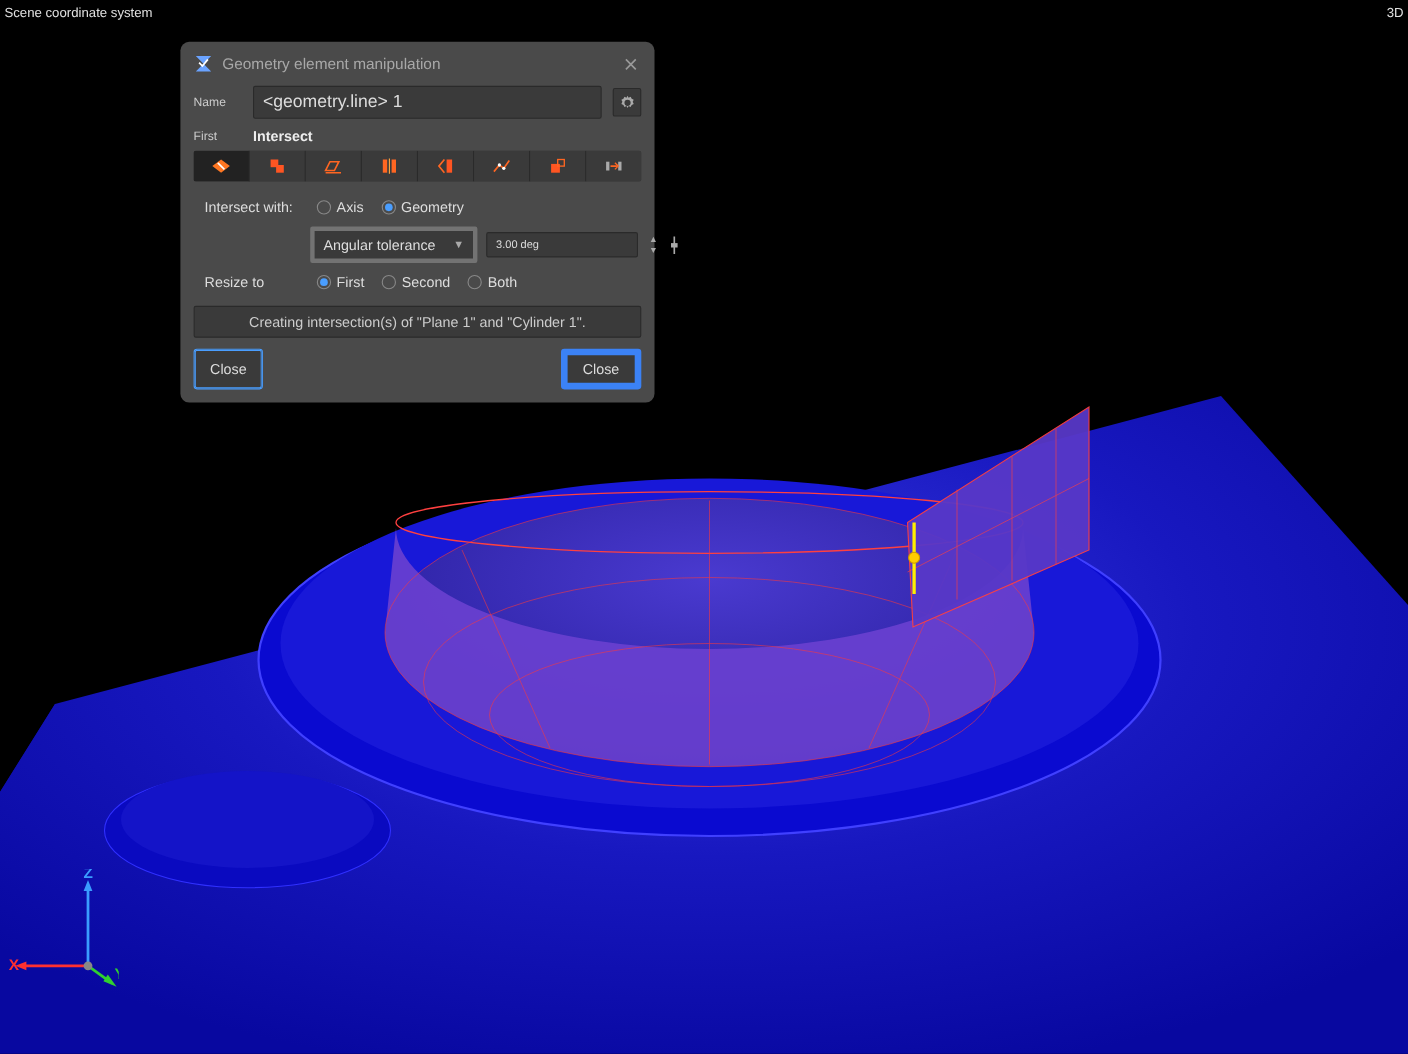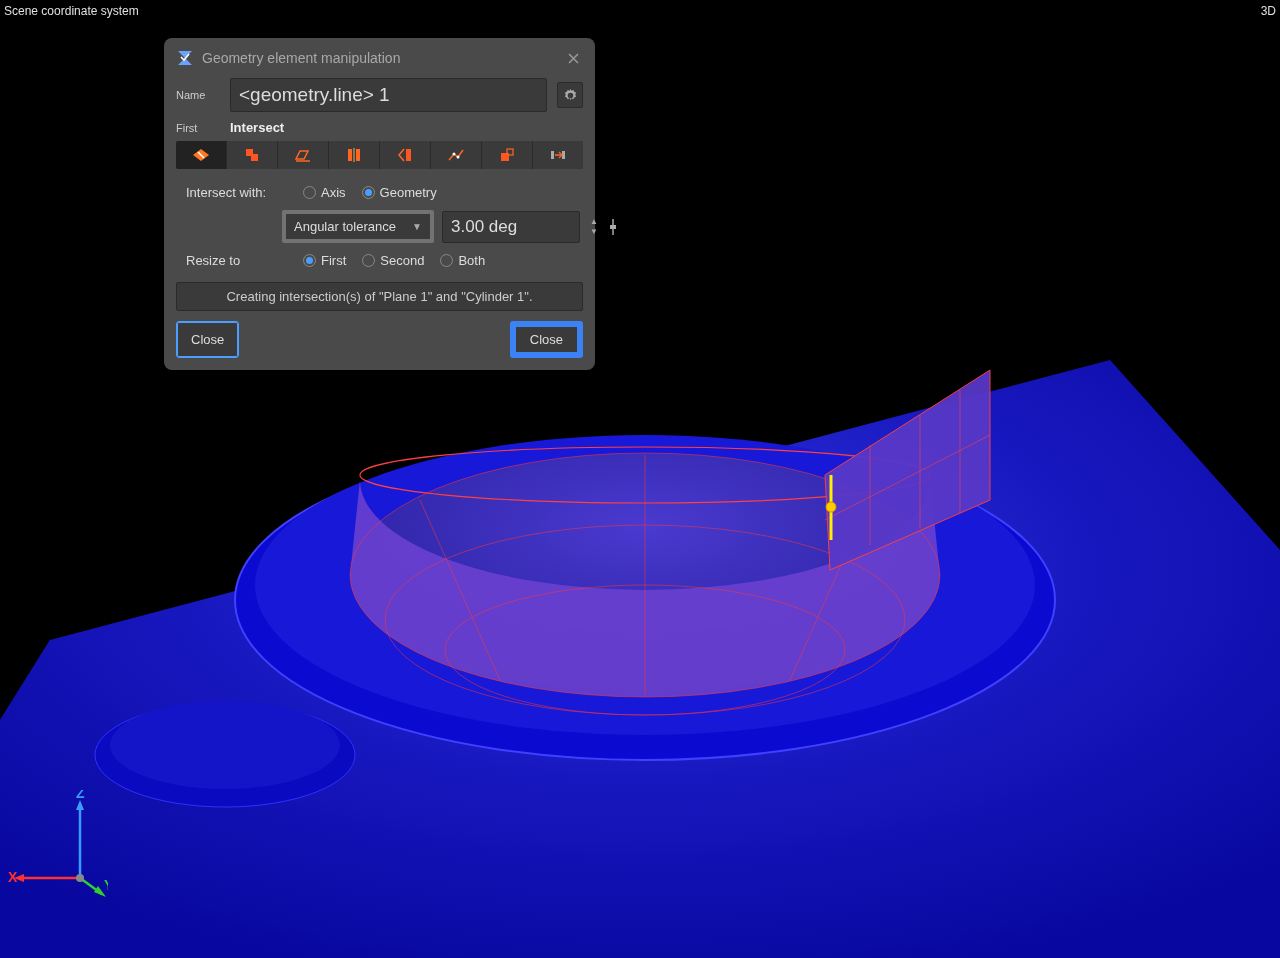--- a/index.html
+++ b/index.html
@@ -65,21 +65,21 @@
   gap: 10px;
   margin-bottom: 8px;
 }
 .label { color: #ccc; font-size: 11px; min-width: 44px; }
 .text-input {
   flex: 1;
   background: #3a3a3a;
   border: 1px solid #2a2a2a;
   color: #ddd;
   padding: 5px 8px;
-  font-size: 19px;
+  font-size: 16px;
   border-radius: 2px;
 }
 .gear-btn {
   width: 26px; height: 26px;
   background: #3a3a3a;
   border: 1px solid #2a2a2a;
   border-radius: 2px;
   display: flex; align-items: center; justify-content: center;
   cursor: pointer;
   color: #aaa;
@@ -104,21 +104,21 @@
   justify-content: center;
   border-right: 1px solid #2a2a2a;
 }
 .type-btn:last-child { border-right: none; }
 .type-btn.active { background: #222; }
 .type-btn svg { width: 18px; height: 18px; }
 .section { padding: 4px 10px 6px 10px; }
 .radio-row {
   display: flex;
   align-items: center;
-  gap: 21px;
+  gap: 6px;
 }
 .radio-group { display: flex; align-items: center; gap: 16px; }
 .radio-item { display: flex; align-items: center; gap: 5px; cursor: pointer; }
 .radio {
   width: 13px; height: 13px;
   border: 1px solid #888;
   border-radius: 50%;
   display: flex; align-items: center; justify-content: center;
 }
 .radio.checked::after {
@@ -140,21 +140,21 @@
   font-size: 13px;
 }
 .dropdown .chev { font-size: 10px; color: #aaa; }
 .value-input {
   background: #3a3a3a;
   border: 1px solid #2a2a2a;
   padding: 5px 8px;
   border-radius: 2px;
   color: #ddd;
   width: 138px;
-  font-size: 17px;
+  font-size: 10px;
 }
 .spinner-col {
   display: flex; flex-direction: column; gap: 0;
 }
 .spin-btn {
   width: 12px; height: 10px;
   font-size: 8px;
   color: #aaa;
   cursor: pointer;
   text-align: center;

